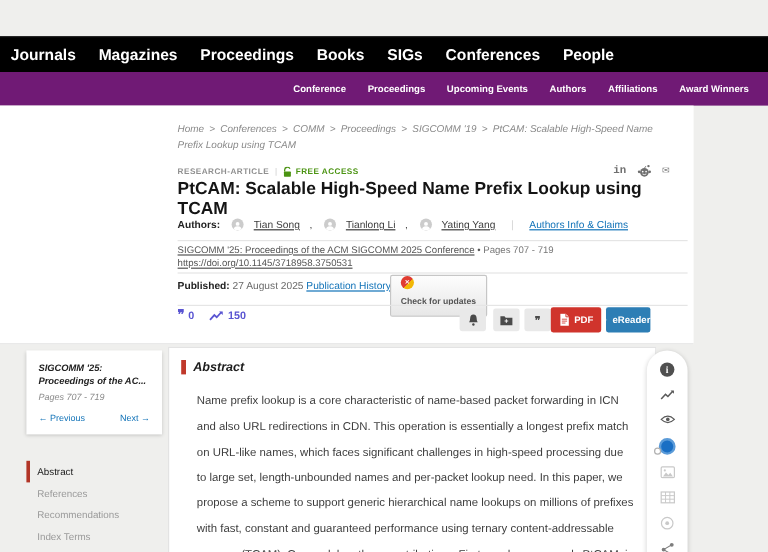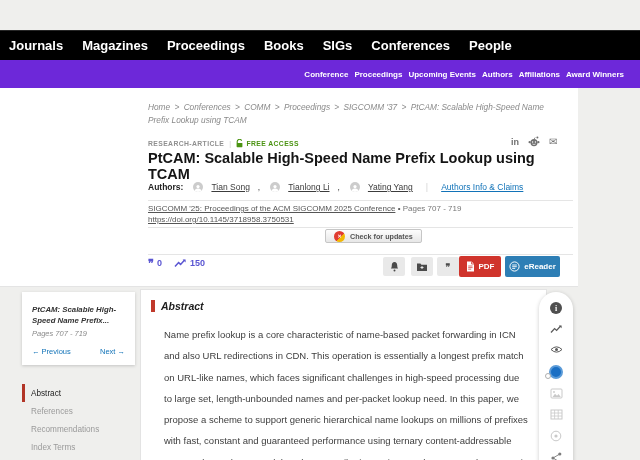--- a/index.html
+++ b/index.html
@@ -16,64 +16,64 @@
              font-size:5px; font-weight:700; display:flex; align-items:center; justify-content:center; margin-left:1px; }
   .brand-stack { margin-left:3px; color:#fff; font-size:5px; font-weight:700; letter-spacing:1.6px; line-height:6.5px; }
   .top-divider { width:1px; height:18px; background:#3a3a3a; margin:0 8px 0 12px; }
   .acm-diamond { width:11px; height:11px; background:#fff; transform:rotate(45deg); display:flex; align-items:center; justify-content:center; margin:0 6px 0 4px; }
   .acm-diamond span { transform:rotate(-45deg); font-size:4px; font-weight:700; color:#000; }
   .assoc-stack { color:#c9c9c9; font-size:4.3px; line-height:5.8px; }
   .mainnav { position:absolute; top:30px; left:0; width:640px; height:30px; background:#000; border-top:1px solid #262626;
              display:flex; align-items:center; gap:19px; padding-left:9px; }
   .mainnav .nav-item { color:#fff; font-size:13px; font-weight:700; cursor:pointer; }
   
-  .rednav { position:absolute; top:60px; left:0; width:640px; height:28px; background:#6d28d9;
-            display:flex; align-items:center; justify-content:flex-end; gap:6px; padding-right:16px; }
+  .rednav { position:absolute; top:60px; left:0; width:640px; height:28px; background:#701a75;
+            display:flex; align-items:center; justify-content:flex-end; gap:18px; padding-right:16px; }
   .rednav .nav-item { color:#fff; font-size:8px; font-weight:700; cursor:pointer; }
   
   .white-header { position:absolute; top:88px; left:0; width:578px; height:199px; background:#fff; border-bottom:1px solid #e4e4e4; }
   .breadcrumb { position:absolute; left:148px; top:13px; width:415px; font-size:8.3px; font-style:italic; color:#8a8a8a; line-height:12.5px; }
   .breadcrumb .bc-sep { margin:0 2px; }
   .meta-row { position:absolute; left:148px; top:51px; display:flex; align-items:center; gap:5px;
               font-size:6.8px; font-weight:700; letter-spacing:.4px; color:#8f8f8f; }
   .meta-sep { color:#cccccc; font-weight:400; }
   .free-access { color:#4a9311; display:flex; align-items:center; gap:3px; }
-  .social-row { position:absolute; left:511px; top:48px; display:flex; align-items:center; gap:9px; color:#6f6f6f; }
+  .social-row { position:absolute; left:511px; top:48px; display:flex; align-items:center; gap:9px; color:#6f6f6f;font-family:Liberation Mono, monospace; }
   .li-icon { font-size:9px; font-weight:700; }
   .mail-icon { font-size:10px; }
   .article-title { position:absolute; left:148px; top:62px; font-size:14.5px; font-weight:700; color:#141414; }
   .authors-row { position:absolute; left:148px; top:94px; display:flex; align-items:center; gap:8px; font-size:8.5px; color:#3c3c3c; }
   .authors-label { font-weight:700; color:#222; margin-right:2px; }
   .avatar { width:10px; height:10px; border-radius:50%; background:#cccccc; display:inline-flex; align-items:flex-end; justify-content:center; overflow:hidden; }
   .author-name { text-decoration:underline; cursor:pointer; }
   .author-sep { margin-right:2px; }
   .v-div { color:#d5d5d5; margin:0 5px; font-size:9px; }
   .info-claims { color:#1273b8; text-decoration:underline; cursor:pointer; font-weight:400; }
   .hdiv { position:absolute; left:148px; width:425px; border-top:1px solid #e5e5e5; }
   .venue-row { position:absolute; left:148px; top:116px; font-size:8px; color:#555; }
   .venue-link { text-decoration:underline; cursor:pointer; }
   .venue-pages { color:#777; }
   .doi-row { position:absolute; left:148px; top:127px; font-size:8px; color:#555; text-decoration:underline; cursor:pointer; }
   .pub-row { position:absolute; left:148px; top:145px; font-size:8.5px; color:#6b6b6b; }
   .pub-label { font-weight:700; color:#222; }
   .pub-history { color:#1273b8; text-decoration:underline; cursor:pointer; }
-  .check-btn { position:absolute; left:325px; top:141px; height:14px; padding:0 8px; display:flex; align-items:center; gap:5px;
+  .check-btn { position:absolute; left:325px; top:141px; height:35px; padding:0 8px; display:flex; align-items:flex-start; gap:5px;
                background:linear-gradient(#fdfdfd,#e7e7e7); border:1px solid #c6c6c6; border-radius:2px;
-               font-size:7.2px; font-weight:600; color:#555; cursor:pointer; }
+               font-size:7.2px; font-weight:600; color:#555; cursor:pointer;flex-direction:column; }
   .crossmark { width:11px; height:11px; border-radius:50%; background:linear-gradient(135deg,#e03c31 55%,#f2b705 55%);
                display:flex; align-items:center; justify-content:center; color:#fff; font-size:5px; }
   .metrics-row { position:absolute; left:148px; top:170px; display:flex; align-items:center; gap:12px; color:#5a55d2; }
   .metric { display:flex; align-items:center; gap:3px; font-size:9px; font-weight:700; }
   .metric-quote { font-size:11px; line-height:9px; }
   .gbtn { position:absolute; top:169px; width:22px; height:19px; background:#e9e9e9; border-radius:2px;
           display:flex; align-items:center; justify-content:center; color:#4a4a4a; cursor:pointer; }
   .gbtn.quote-btn { font-size:9px; font-weight:700; }
   .pdf-btn { position:absolute; left:459px; top:168px; width:42px; height:21px; background:#d0342c; border-radius:2px;
              display:flex; align-items:center; justify-content:center; gap:4px; color:#fff; font-size:8px; font-weight:700; cursor:pointer; }
-  .ereader-btn { position:absolute; left:505px; top:168px; width:55px; height:21px; background:#2d7eb5; border-radius:2px;
+  .ereader-btn { position:absolute; left:505px; top:168px; width:37px; height:21px; background:#2d7eb5; border-radius:2px;
              display:flex; align-items:center; justify-content:center; gap:4px; color:#fff; font-size:8px; font-weight:700; cursor:pointer; }
   
   .sidebar-card { position:absolute; left:22px; top:292px; width:113px; background:#fff; padding:9px 10px 9px;
                   box-shadow:0 1px 3px rgba(0,0,0,.18); font-style:italic; }
   .sc-title { font-size:7.8px; font-weight:700; color:#222; line-height:11px; }
   .sc-article { margin-top:3px; font-size:7.8px; font-weight:600; color:#333; line-height:11px; }
   .sc-pages { margin-top:3px; font-size:7.5px; color:#8a8a8a; }
   .sc-nav { margin-top:9px; display:flex; justify-content:space-between; font-size:7.5px; color:#1273b8; font-style:normal; }
   .sc-nav span { cursor:pointer; }
   .side-nav { position:absolute; left:22px; top:384px; width:113px; font-size:8.2px; }
@@ -123,21 +123,21 @@
   <div class="white-header">
     <div class="breadcrumb">
       <span>Home</span>
       <span class="bc-sep">&gt;</span>
       <span>Conferences</span>
       <span class="bc-sep">&gt;</span>
       <span>COMM</span>
       <span class="bc-sep">&gt;</span>
       <span>Proceedings</span>
       <span class="bc-sep">&gt;</span>
-      <span>SIGCOMM '37</span>
+      <span>SIGCOMM '19</span>
       <span class="bc-sep">&gt;</span>
       <span>PtCAM: Scalable High-Speed Name Prefix Lookup using TCAM</span>
     </div>
 
     <div class="meta-row">
       <span>RESEARCH-ARTICLE</span>
       <span class="meta-sep">|</span>
       <span class="free-access">
         <svg width="7" height="9" viewBox="0 0 7 9">
           <path d="M1.2 4V2.6a2.3 2.3 0 0 1 4.4-.9" fill="none" stroke="#4a9311" stroke-width="1.1"></path>
@@ -197,20 +197,25 @@
 
     <div class="venue-row">
       <span class="venue-link">SIGCOMM '25: Proceedings of the ACM SIGCOMM 2025 Conference</span>
       <span>•</span>
       <span class="venue-pages">Pages 707 - 719</span>
     </div>
     <div class="doi-row">https://doi.org/10.1145/3718958.3750531</div>
 
     <div class="hdiv" style="top:139px"></div>
 
+    <div class="pub-row">
+      <span class="pub-label">Published:</span>
+      <span>27 August 2025</span>
+      <span class="pub-history">Publication History</span>
+    </div>
     <div class="check-btn">
       <span class="crossmark">✕</span>
       <span>Check for updates</span>
     </div>
 
     <div class="hdiv" style="top:166px"></div>
 
     <div class="metrics-row">
       <span class="metric">
         <span class="metric-quote">❞</span>
@@ -251,21 +256,21 @@
     <div class="ereader-btn">
       <svg width="11" height="11" viewBox="0 0 11 11">
         <circle cx="5.5" cy="5.5" r="4.6" fill="none" stroke="#fff" stroke-width="1"></circle>
         <path d="M3.2 4h4.6M3.2 5.7h4.6M3.2 7.4h3" stroke="#fff" stroke-width="0.9"></path>
       </svg>
       <span>eReader</span>
     </div>
   </div>
 
   <div class="sidebar-card">
-    <div class="sc-article">PtCAM: Scalable High-Speed Name Prefix...</div>
+    <div class="sc-title">SIGCOMM '25: Proceedings of the AC...</div>
     <div class="sc-pages">Pages 707 - 719</div>
     <div class="sc-nav">
       <span><span>←</span> <span>Previous</span></span>
       <span><span>Next</span> <span>→</span></span>
     </div>
   </div>
 
   <div class="side-nav">
     <div class="side-nav-item active">Abstract</div>
     <div class="side-nav-item">References</div>

